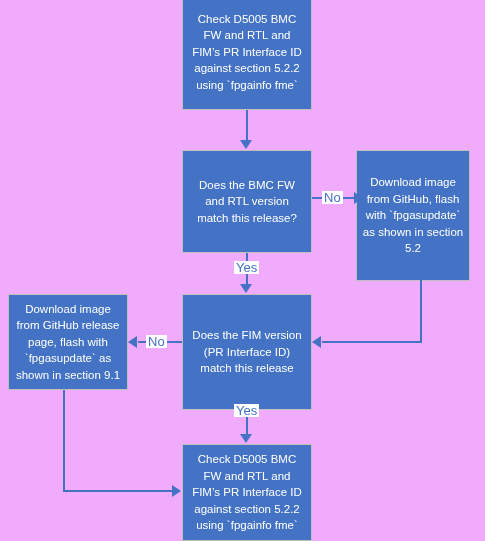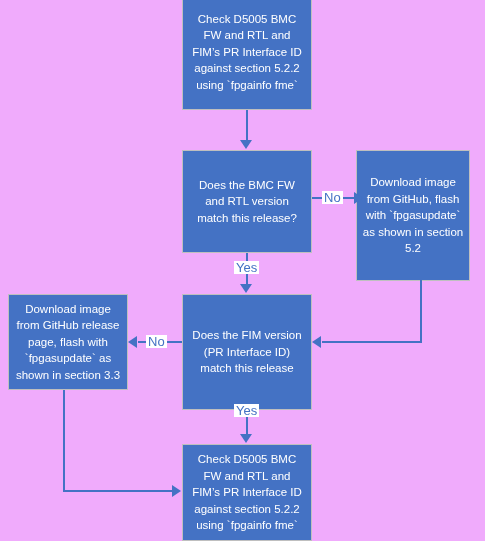--- a/index.html
+++ b/index.html
@@ -75,21 +75,21 @@
 <div id="canvas">
 
   <div class="node" style="left:182px; top:-6px; width:130px; height:116px;">Check D5005 BMC FW and RTL and FIM’s PR Interface ID against section 5.2.2 using `fpgainfo fme`</div>
 
   <div class="node" style="left:182px; top:150px; width:130px; height:103px;">Does the BMC FW and RTL version match this release?</div>
 
   <div class="node" style="left:356px; top:150px; width:114px; height:131px;text-align:center;">Download image from GitHub, flash with `fpgasupdate` as shown in section 5.2</div>
 
   <div class="node" style="left:182px; top:294px; width:130px; height:116px;">Does the FIM version (PR Interface ID) match this release</div>
 
-  <div class="node" style="left:8px; top:294px; width:120px; height:96px;">Download image from GitHub release page, flash with `fpgasupdate` as shown in section 3.3</div>
+  <div class="node" style="left:8px; top:294px; width:120px; height:96px;">Download image from GitHub release page, flash with `fpgasupdate` as shown in section 9.1</div>
 
   <div class="node" style="left:182px; top:444px; width:130px; height:97px;">Check D5005 BMC FW and RTL and FIM’s PR Interface ID against section 5.2.2 using `fpgainfo fme`</div>
 
   <div class="edge-line edge-v" style="left:246px; top:110px; height:31px;"></div>
   <div class="arrow arrow-down" style="left:240px; top:140px;"></div>
 
   <div class="edge-line edge-h" style="left:312px; top:197px; width:43px;"></div>
   <div class="arrow arrow-right" style="left:354px; top:192px;"></div>
   <div class="edge-label" style="left:322px; top:191px;">No</div>
 

